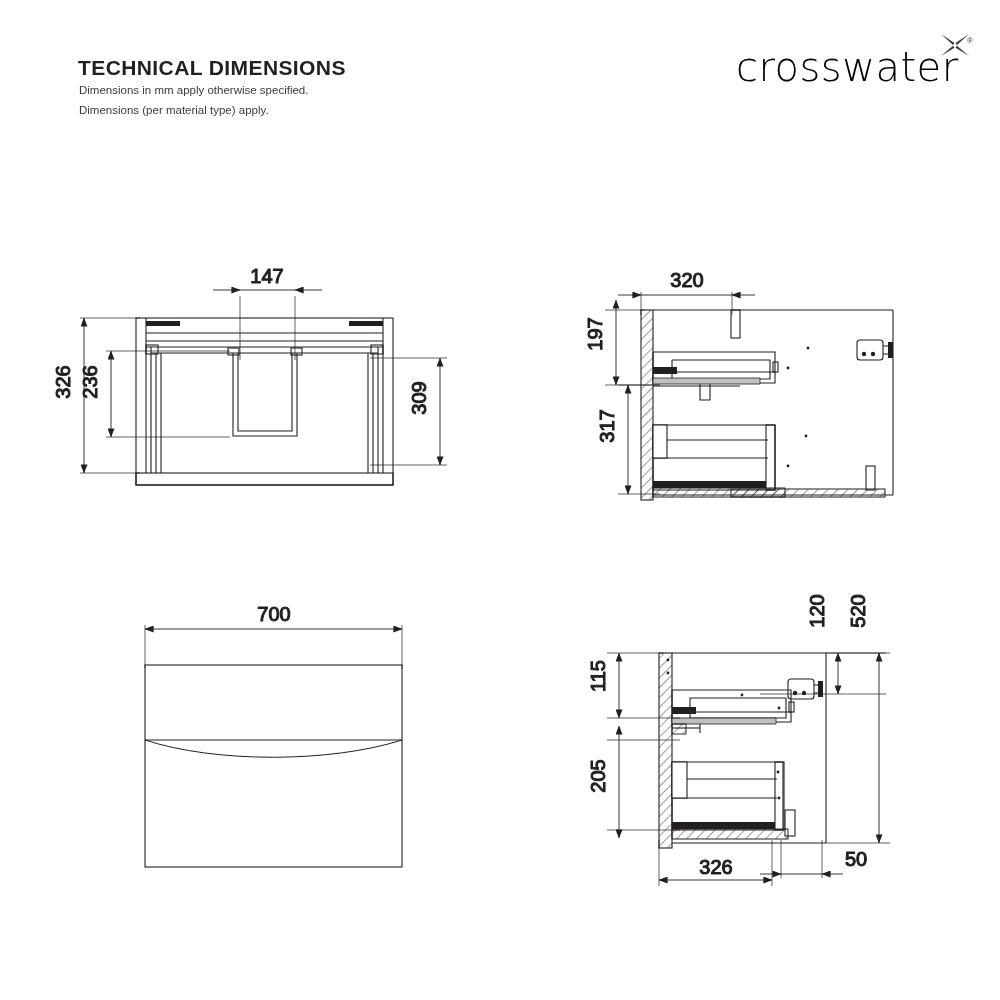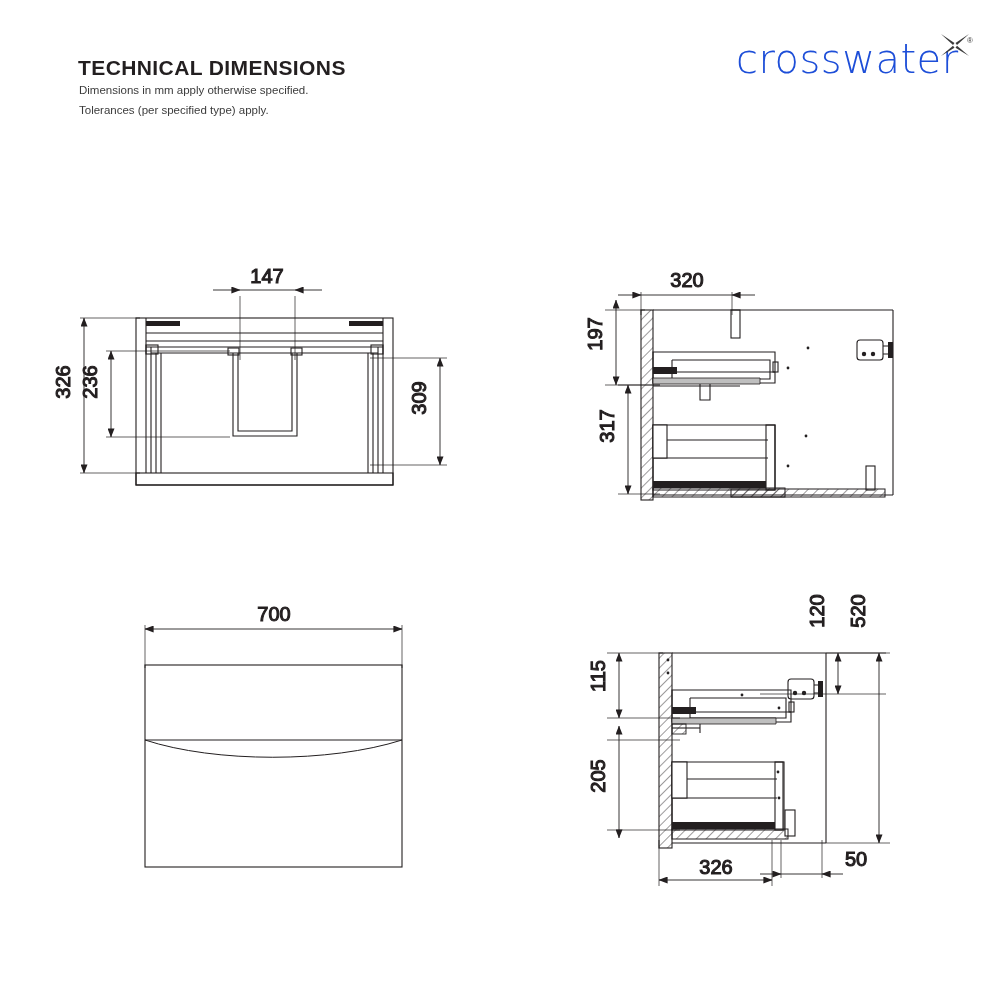--- a/index.html
+++ b/index.html
@@ -50,25 +50,25 @@
   .brand {
     position: absolute;
     left: 736px;
     top: 36px;
     width: 240px;
     height: 56px;
   }
   .brand-text {
     position: absolute;
     left: 0px;
-    top: 0;
+    top: 8px;
     font-size: 40px;
     font-weight: 300;
     letter-spacing: 0.5px;
-    color: #1d4ed8;
+    color: #000000;
     font-family: "DejaVu Sans", sans-serif;
     white-space: nowrap;
   }
   .brand-mark {
     position: absolute;
     left: 203px;
     top: -4px;
   }
   .brand-reg {
     position: absolute;
@@ -83,21 +83,21 @@
     font-size: 20px;
     fill: #231f20;
   }
   text { user-select: none; }
 </style>
 </head>
 <body>
 
 <div class="hdr-title">TECHNICAL DIMENSIONS</div>
 <div class="hdr-sub1">Dimensions in mm apply otherwise specified.</div>
-<div class="hdr-sub2">Tolerances (per specified type) apply.</div>
+<div class="hdr-sub2">Dimensions (per material type) apply.</div>
 
 <div class="brand">
   <div class="brand-text">crosswater</div>
   <svg class="brand-mark" width="34" height="34" viewBox="0 0 34 34">
     <path d="M2,2 L14,13 L15.5,11 Z" fill="#3a3a3a"></path>
     <path d="M30,2 L18,13 L16.5,11 Z" fill="#3a3a3a"></path>
     <path d="M2,24 L14,13.8 L15.5,15.8 Z" fill="#3a3a3a"></path>
     <path d="M30,24 L18,13.8 L16.5,15.8 Z" fill="#3a3a3a"></path>
   </svg>
   <div class="brand-reg">®</div>

